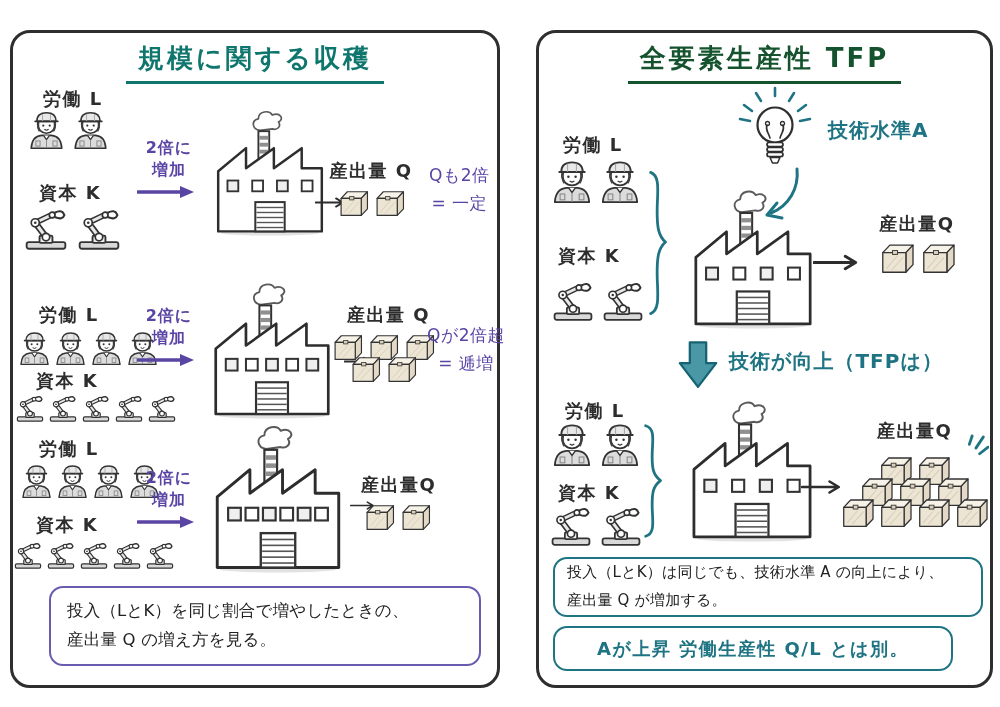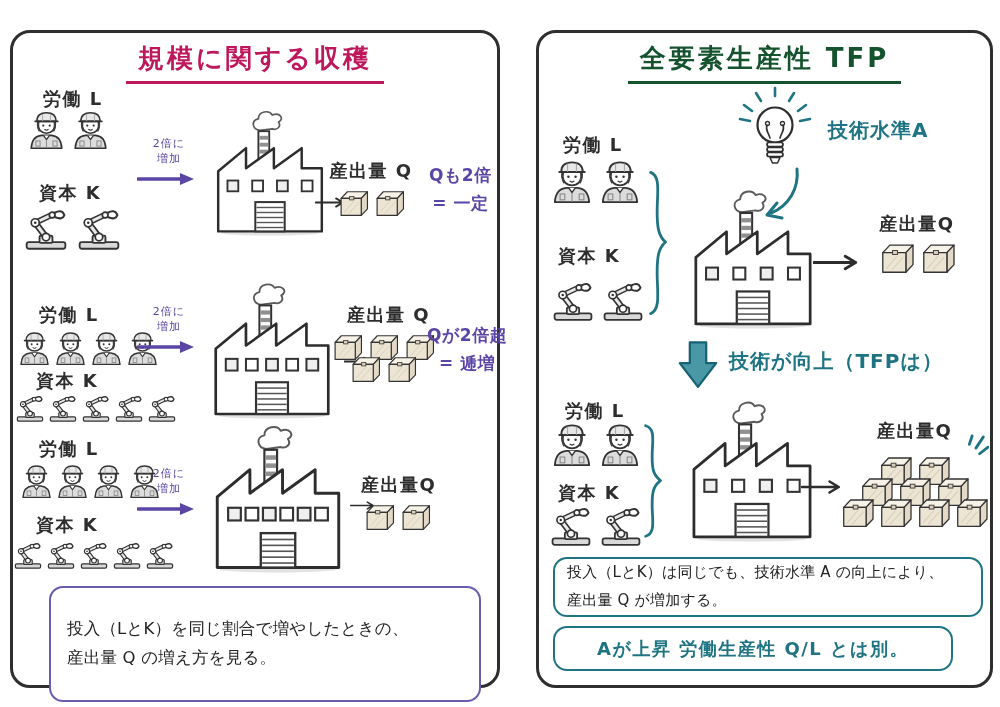--- a/index.html
+++ b/index.html
@@ -4,21 +4,21 @@
 <style>
   *{margin:0;padding:0;box-sizing:border-box}
   html,body{width:1000px;height:707px;background:#ffffff;overflow:hidden;
     font-family:"DejaVu Sans",sans-serif;color:#2d2d2d}
   .panel{position:absolute;background:#fff;border:3px solid #2e2e2e;border-radius:20px}
   #left-panel{left:10px;top:30px;width:490px;height:658px}
   #right-panel{left:536px;top:30px;width:457px;height:658px}
   .ptitle{position:absolute;top:8px;left:0;right:0;text-align:center;
     font-size:26px;font-weight:bold;letter-spacing:3px;white-space:nowrap}
   .ptitle span{display:inline-block;border-bottom:3px solid currentColor;padding:0 12px 5px}
-  #left-panel .ptitle{color:#be185d}
+  #left-panel .ptitle{color:#0f766e}
   #right-panel .ptitle{color:#14532d}
 
   .lrow,.rstage{position:absolute;left:0;width:100%}
   .lrow{height:170px}
   .lbl{position:absolute;font-size:18px;font-weight:bold;letter-spacing:1.5px;white-space:nowrap;color:#2d2d2d}
   .icons{position:absolute;display:flex;align-items:flex-end;gap:3px}
   .icon{display:block;flex:0 0 auto}
 
   
   .lrow .icon.worker{width:33px;height:37px}
@@ -27,45 +27,45 @@
   .lrow.r1 .icon.robot{width:46px;height:43px}
   .lrow.r1 .icons{gap:7px}
   .rstage .icon.worker{width:42px;height:47px}
   .rstage .icon.robot{width:44px;height:41px}
   .rstage .icons{gap:6px}
   .cube{width:31px;height:28px}
   .rstage .cube{width:36px;height:32px}
   .box-pile .cube{width:35px;height:31px}
 
   .growgrp{position:absolute;width:64px;text-align:center;color:#5a45a5}
-  .galbl{font-size:11px;font-weight:normal;line-height:1.35;letter-spacing:1px;white-space:nowrap}
+  .galbl{font-size:16px;font-weight:bold;line-height:1.35;letter-spacing:1px;white-space:nowrap}
   .parrow{width:58px;height:14px;margin-top:5px;display:block}
   .parrow line{stroke:#5a45a5;stroke-width:3.4;stroke-linecap:round}
   .parrow polygon{fill:#5a45a5}
 
   .factory{position:absolute}
   .factory svg{width:100%;height:100%;display:block}
 
   .barrow{position:absolute;display:block}
   .barrow path{stroke:#2d2d2d;stroke-width:2.8;fill:none;stroke-linecap:round;stroke-linejoin:round}
 
   .outgrp{position:absolute;text-align:center}
   .olbl{font-size:18px;font-weight:bold;letter-spacing:1.5px;white-space:nowrap}
   .boxes{margin-top:6px;display:flex;flex-direction:column;align-items:center}
   .box-row{display:flex;gap:5px}
   .box-row + .box-row{margin-top:-6px}
   .box-pile .box-row{gap:3px}
   .box-pile .box-row + .box-row{margin-top:-10px}
 
-  .result{position:absolute;color:#5a45a5;font-size:17px;font-weight:bold;
+  .result{position:absolute;color:#5a45a5;font-size:17px;font-weight:normal;
     line-height:1.65;letter-spacing:0.5px;white-space:nowrap;text-align:center}
   .result.small{font-size:15.5px;text-align:left}
 
   .note{position:absolute;border:2.5px solid #6b5bb0;border-radius:14px;
-    padding:27px 16px;font-size:16.5px;line-height:1.75;letter-spacing:0.2px;
+    padding:9px 16px;font-size:16.5px;line-height:1.75;letter-spacing:0.2px;
     white-space:nowrap;color:#222;background:#fff}
   .tealnote{border-color:#1e7482;font-size:15px;padding:0 12px;line-height:1.85}
   .tealnote2{border-color:#1e7482;color:#1e7482;font-size:18px;font-weight:bold;
     text-align:center;letter-spacing:1.5px;padding:7px 12px;line-height:1.5}
 
   .teallbl{position:absolute;color:#1e7482;font-size:20px;font-weight:bold;
     letter-spacing:1px;white-space:nowrap}
   .absvg{position:absolute;display:block}
   .tealstroke{stroke:#1e7482;fill:none;stroke-linecap:round;stroke-linejoin:round}
   #defs-holder{position:absolute;width:0;height:0;overflow:hidden}

